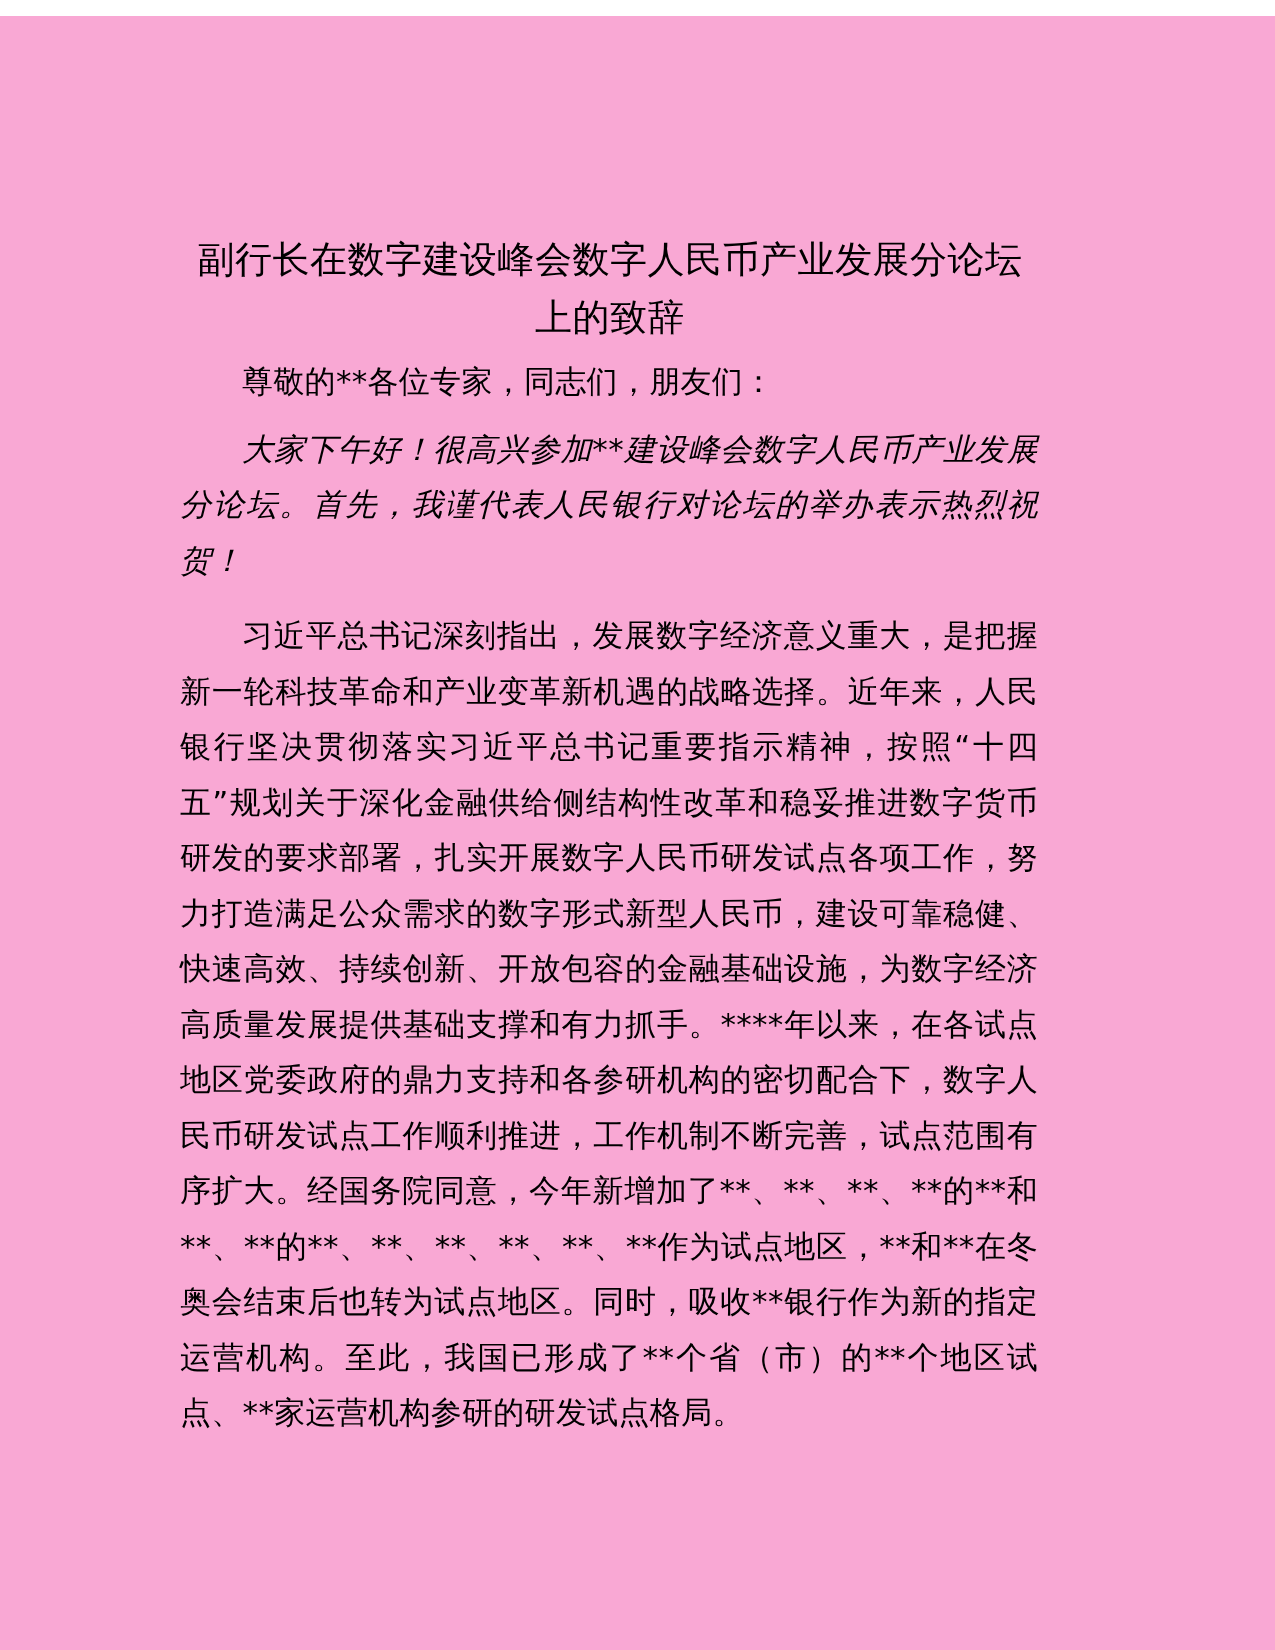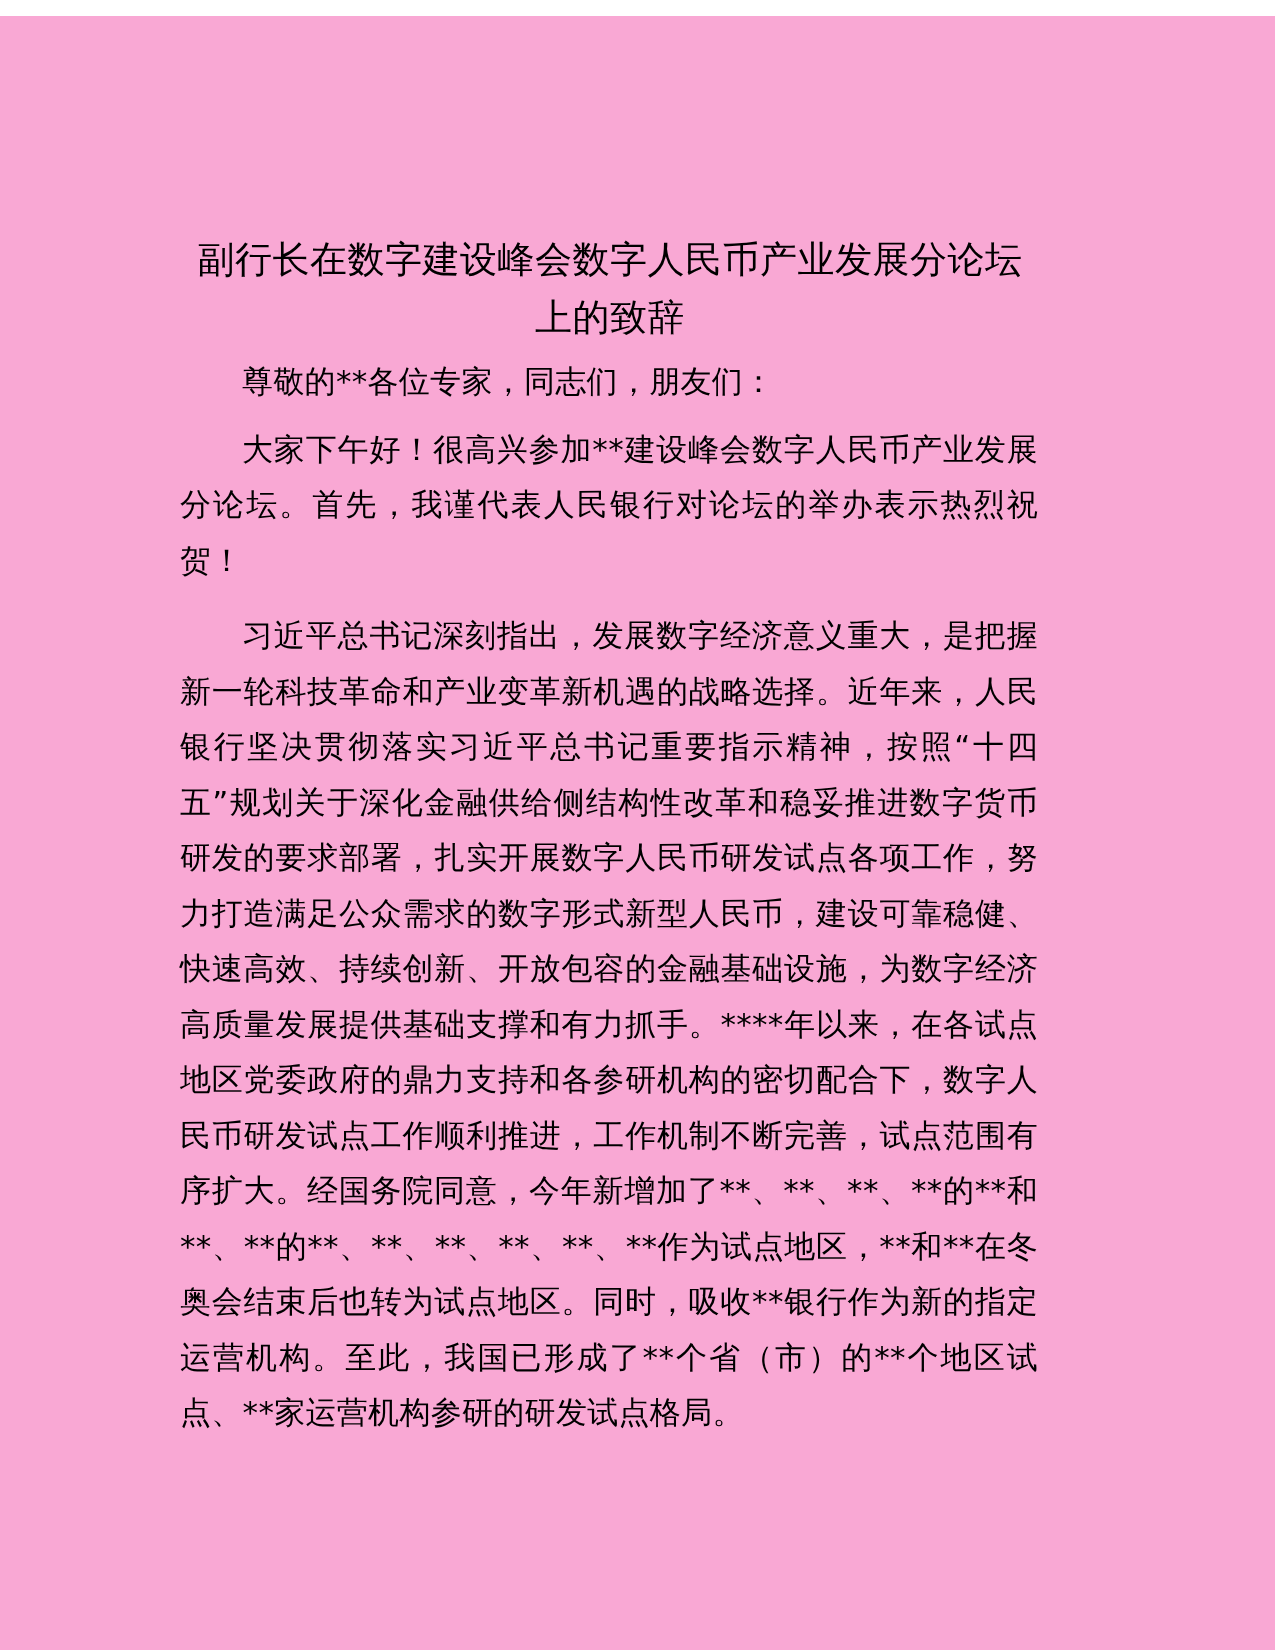--- a/index.html
+++ b/index.html
@@ -49,20 +49,21 @@
       text-indent: 62px;
       text-align: justify;
       letter-spacing: 0.3px;
       word-break: break-all;
     }
     .para.greeting {
       margin-bottom: 12px;
     }
     .para.p2 {
       margin-bottom: 20px;
+      font-style: italic;
     }
   </style>
 </head>
 <body>
 
 <div class="page">
   <h1 class="title">副行长在数字建设峰会数字人民币产业发展分论坛上的致辞</h1>
 
   <div class="body-text">
     <p class="para greeting">尊敬的**各位专家，同志们，朋友们：</p>

